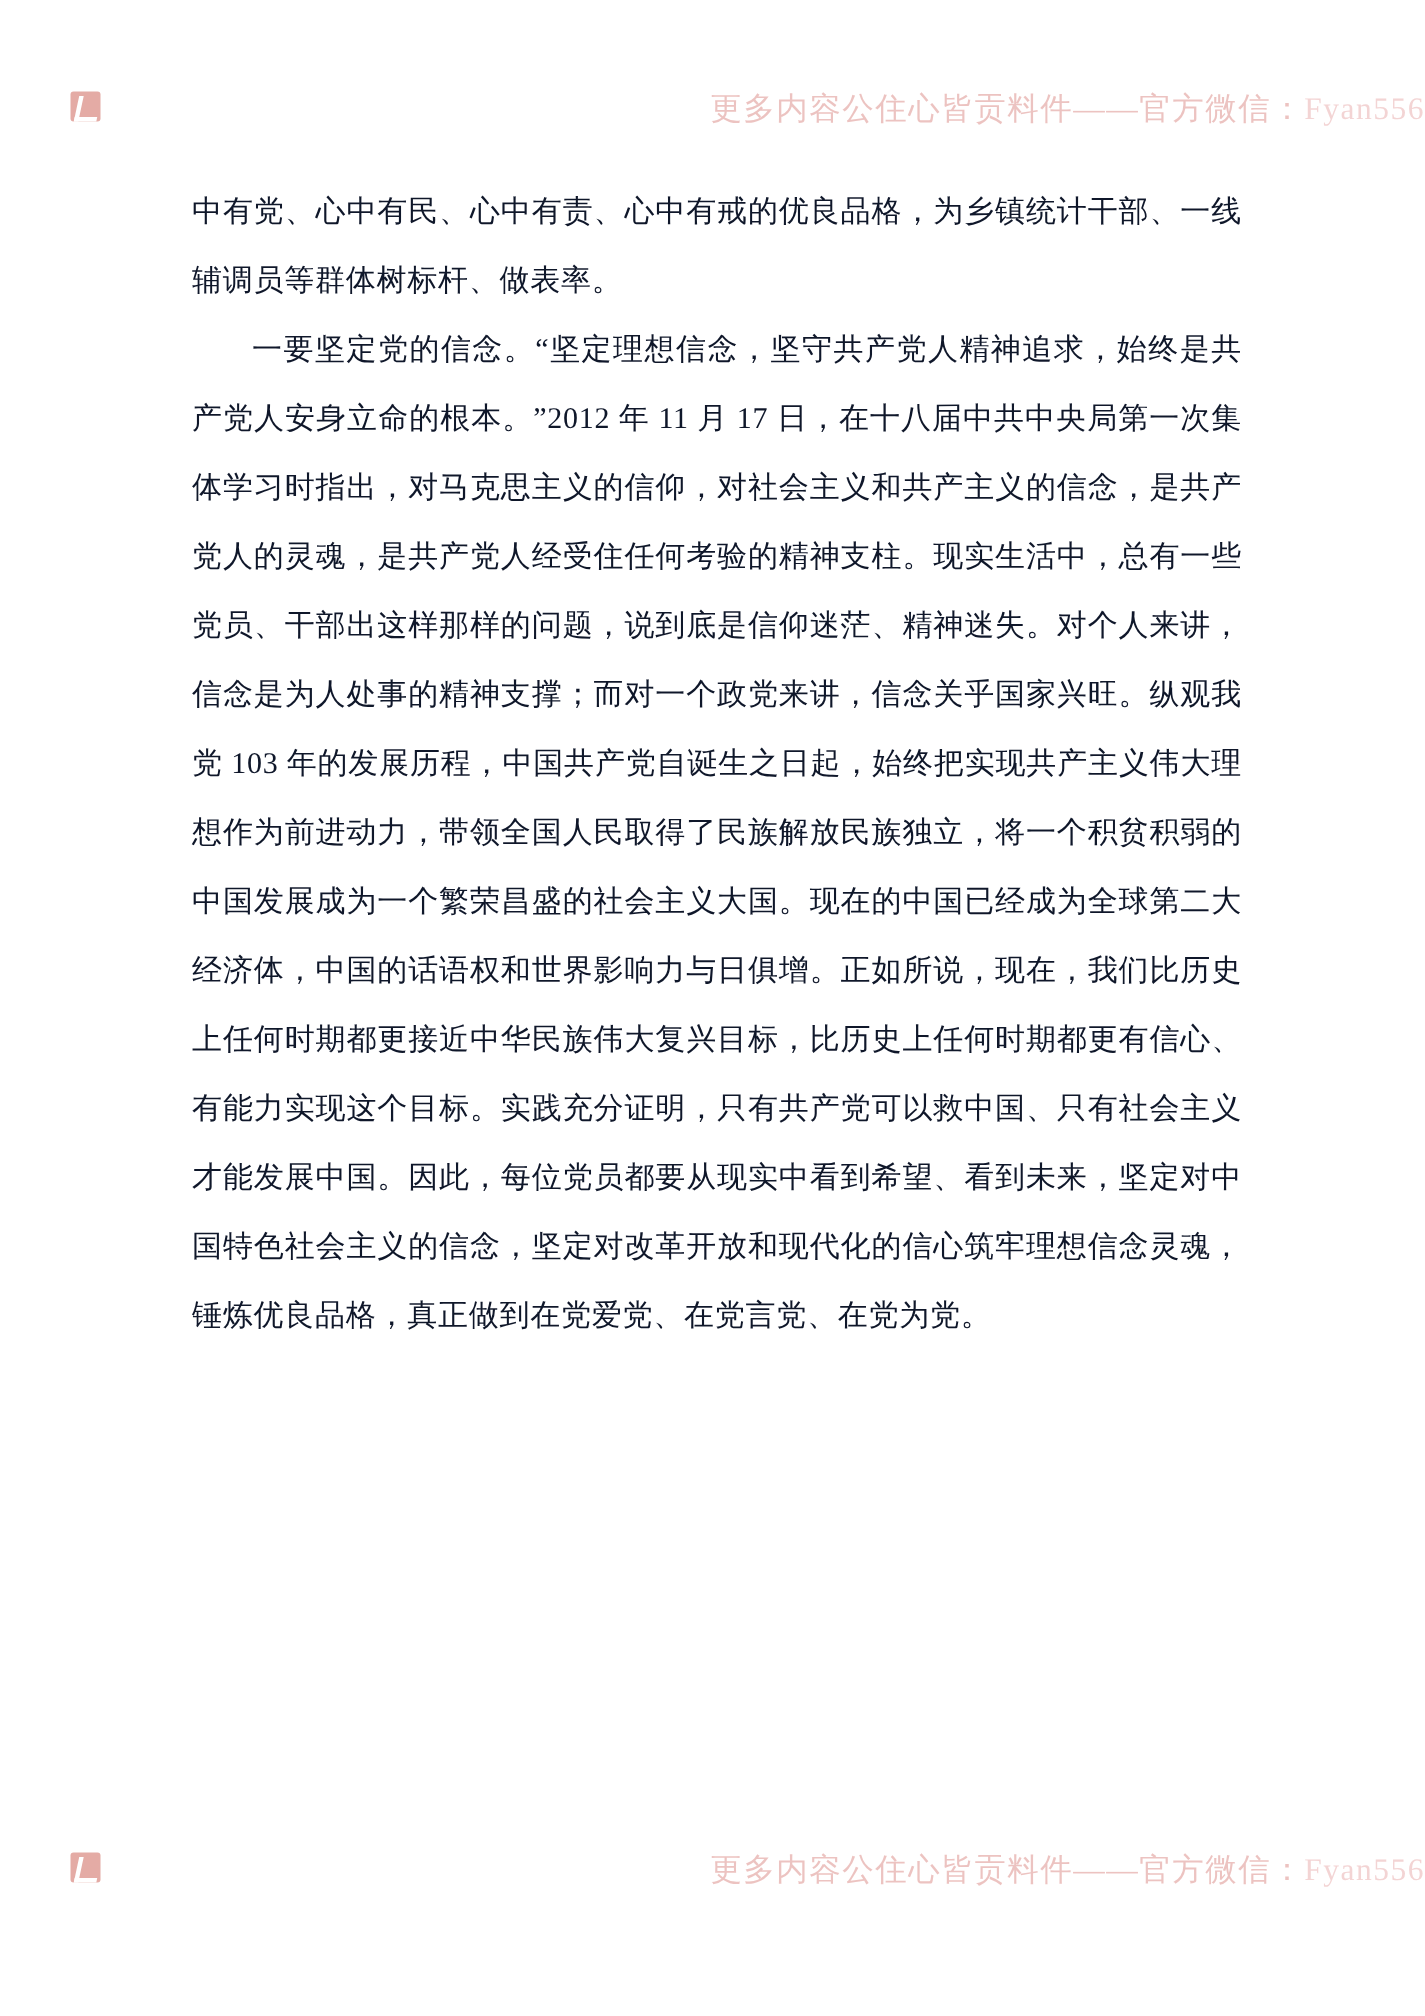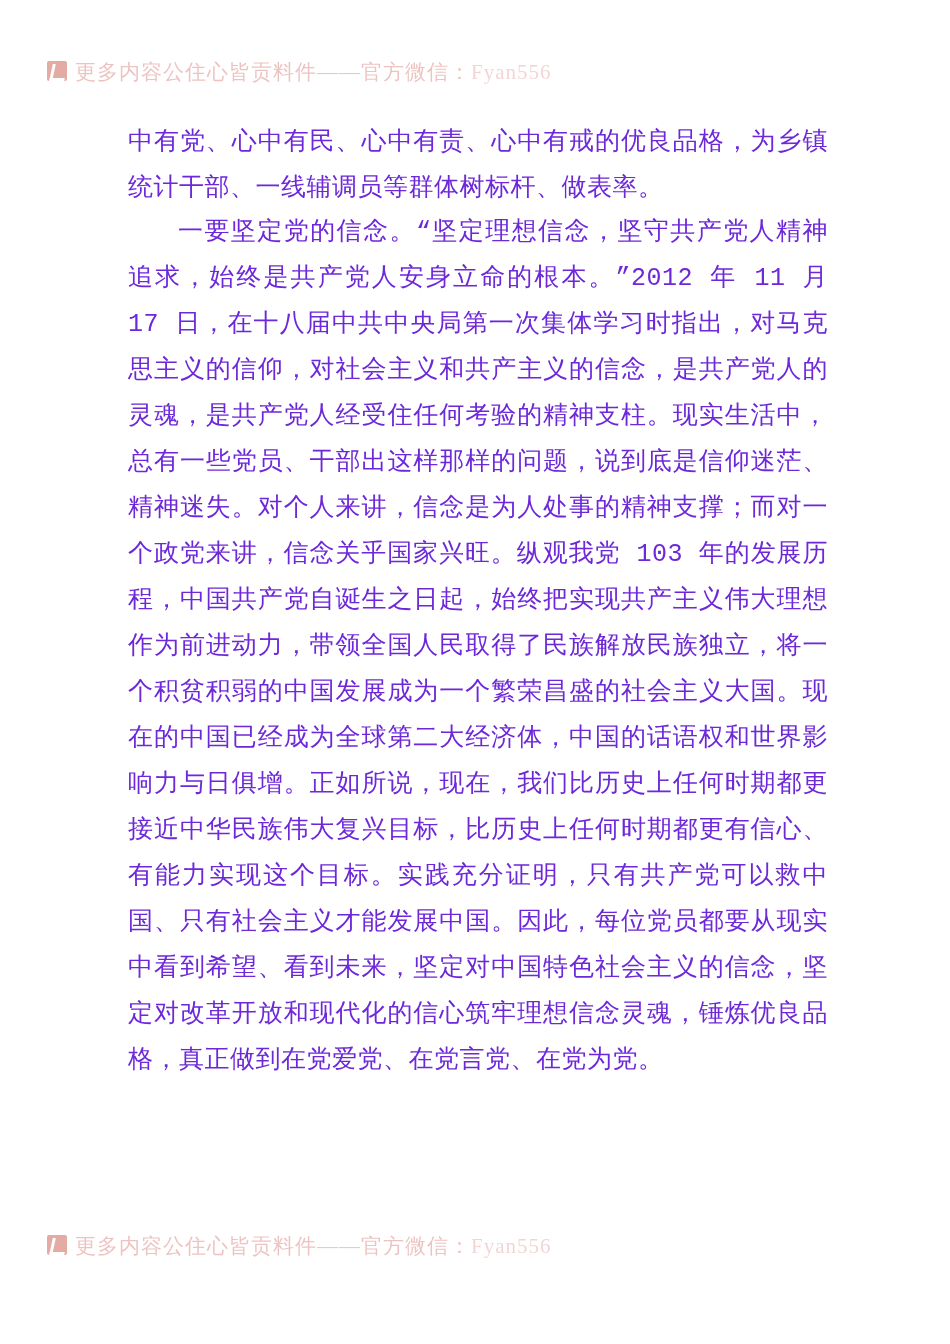--- a/index.html
+++ b/index.html
@@ -18,21 +18,21 @@
     position: absolute;
     inset: 0;
     background: #ffffff;
   }
   .watermark {
     position: absolute;
     left: 0;
     right: 0;
     display: flex;
     align-items: center;
-    justify-content: flex-start;
+    justify-content: space-between;
     gap: 6px;
     opacity: 0.42;
     pointer-events: none;
     user-select: none;
     margin-left: 47px;
   }
   .watermark.top { top: 58px; }
   .watermark.bottom { top: 1232px; }
   .wm-logo {
     width: 22px;
@@ -66,31 +66,30 @@
   .wm-text .wm-pink { color: #e39b9b; }
 
   .doc-body {
     position: absolute;
     left: 128px;
     top: 118px;
     width: 700px;
   }
   p.para {
     margin: 0 0 0 0;
-    font-size: 25px;
+    font-size: 20px;
     line-height: 46px;
-    color: #6d28d9;
+    color: #0f172a;
     text-align: justify;
     text-justify: inter-ideograph;
     letter-spacing: 0.5px;
     font-family: "Liberation Serif", "DejaVu Serif", serif;
   }
   p.indent {
     text-indent: 2em;
-    font-family: Liberation Mono, monospace;
   }
 </style>
 </head>
 <body>
 
 <div class="page">
 
   <div class="watermark top">
     <span class="wm-logo">
       <span class="sq"></span>

